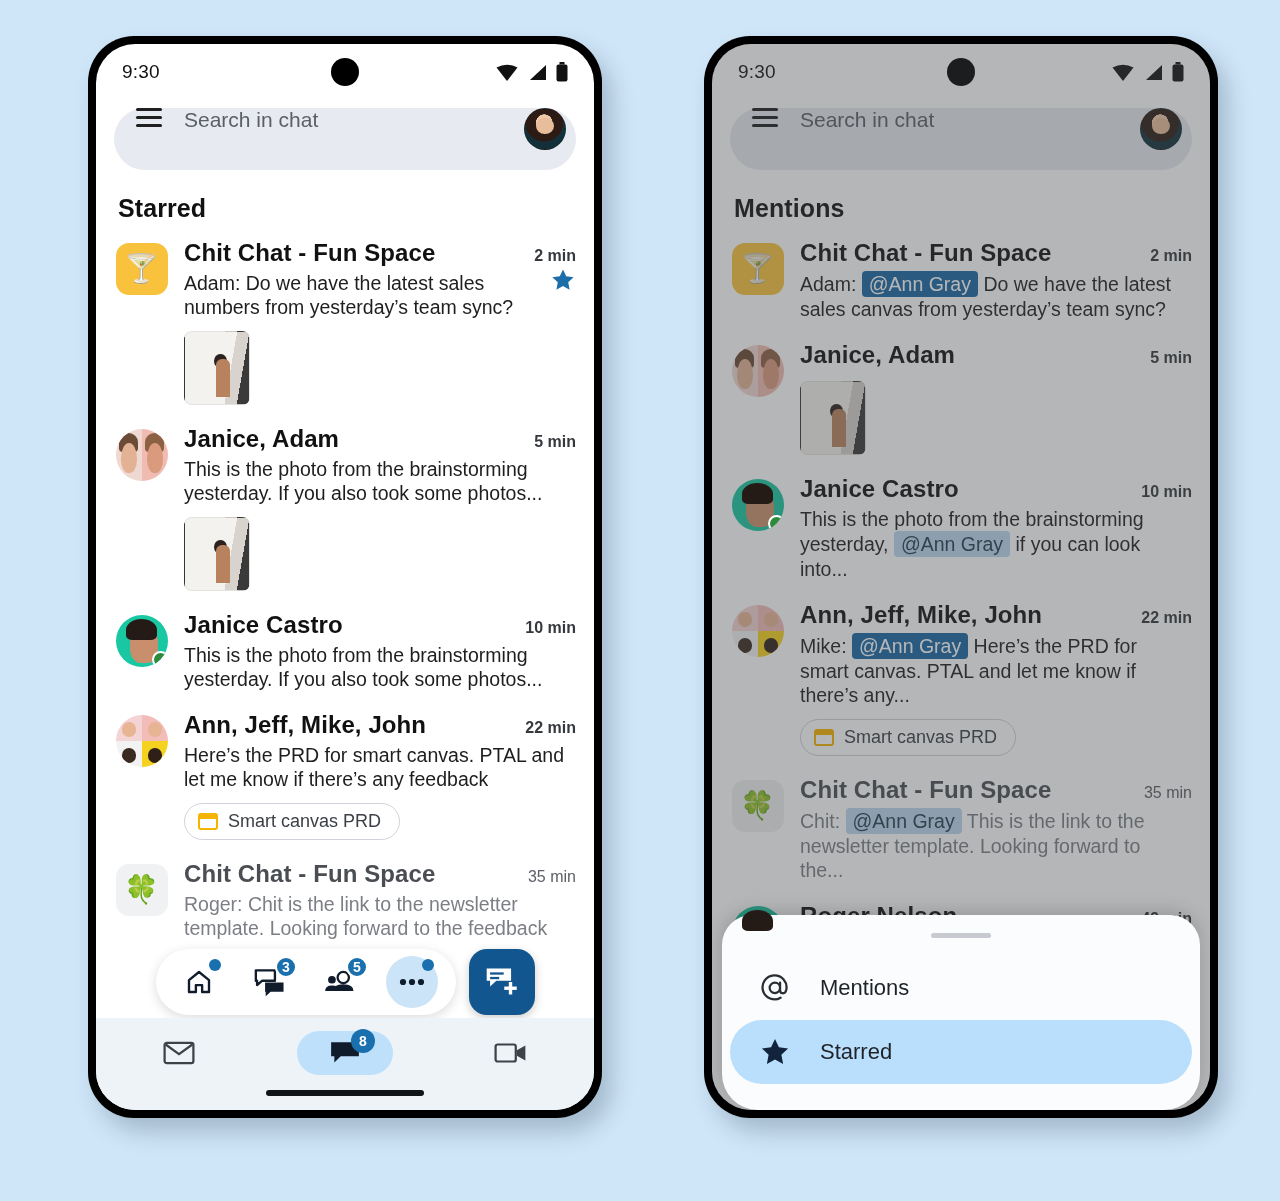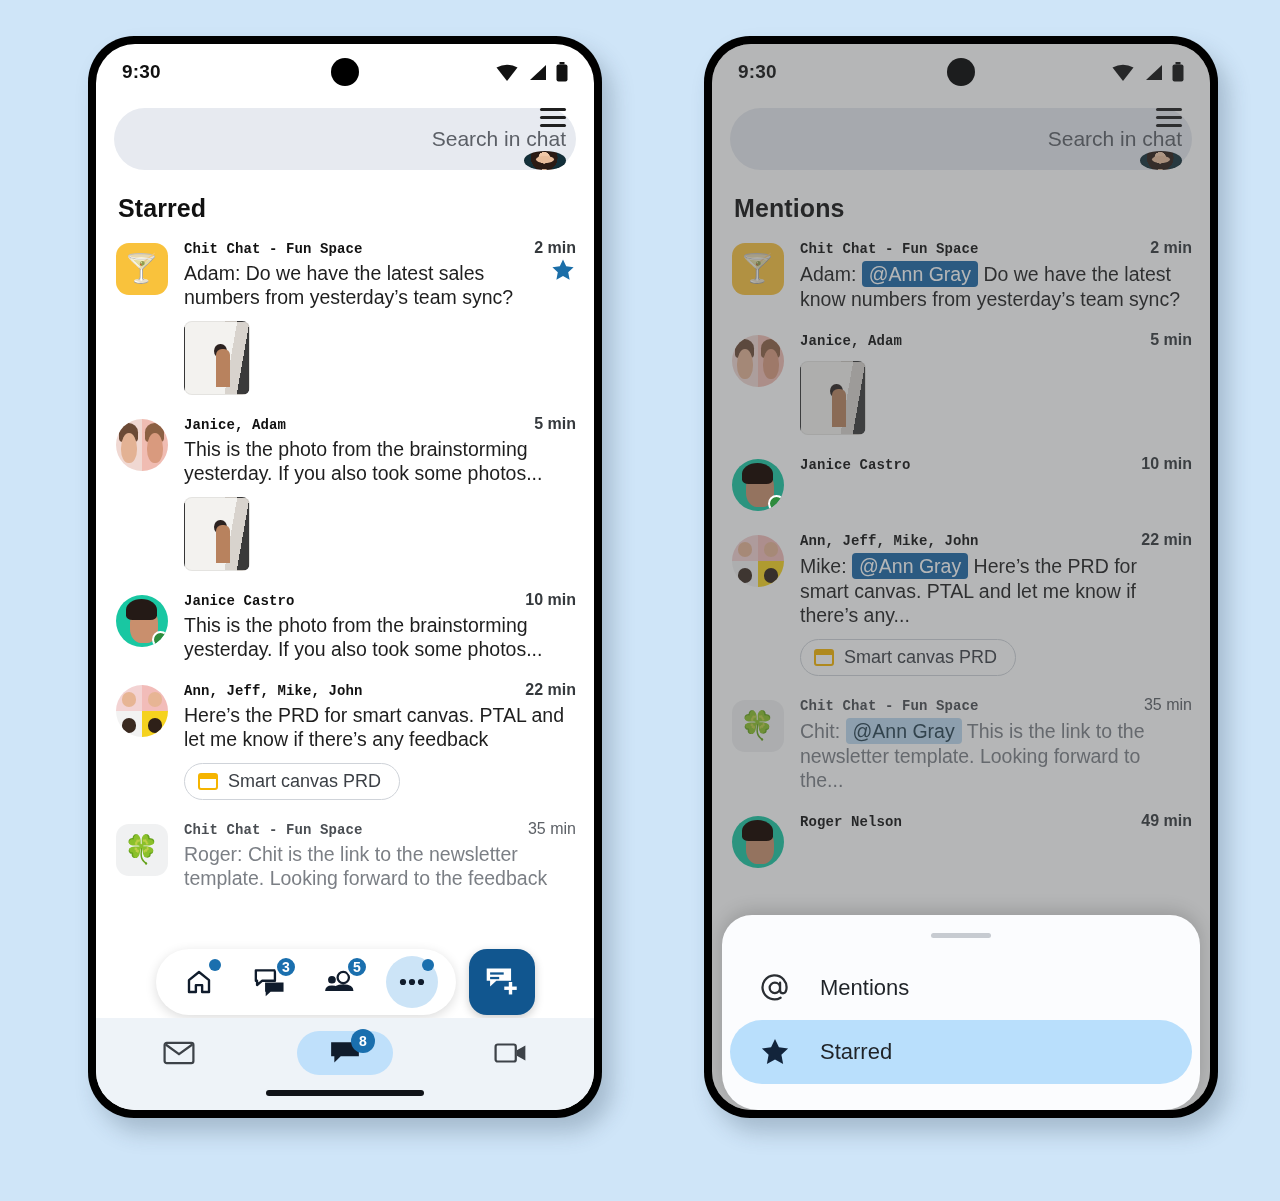--- a/index.html
+++ b/index.html
@@ -30,39 +30,38 @@
     position: relative;
   }
 
   
   .statusbar {
     height: 56px;
     display: flex; align-items: center;
     padding: 0 26px;
     position: relative;
   }
-  .status-time { font-size: 19px; font-weight: 700; color: #111; letter-spacing: .2px; }
+  .status-time { font-size: 19px; font-weight: 400; color: #111; letter-spacing: .2px; }
   .camera-dot {
     position: absolute; left: 50%; top: 50%;
     transform: translate(-50%,-50%);
     width: 28px; height: 28px; border-radius: 50%;
     background: #000;
   }
   .status-icons { margin-left: auto; display: flex; align-items: center; gap: 9px; }
   .status-icons svg { display: block; }
 
   
   .searchbar {
     margin: 8px 18px 0 18px;
     height: 62px;
     background: #e7eaf0;
     border-radius: 32px;
-    display: flex; align-items: flex-end;
+    display: flex; align-items: flex-start;
     padding: 0 10px 0 22px;
-    flex-direction: column;
   }
   .hamburger { width: 26px; display: flex; flex-direction: column; gap: 5px; cursor: pointer; }
   .hamburger span { display:block; height: 3px; background: #1f1f1f; border-radius: 2px; }
   .search-placeholder {
     margin-left: 22px;
     font-size: 21px;
     color: #5b5f66;
   }
   .avatar-me {
     margin-left: auto;
@@ -134,21 +133,21 @@
     content:''; position:absolute; left:20%; top:8%; width:58%; height:40%;
     border-radius: 52% 52% 22% 22%; background:#241a16; z-index:2;
   }
   .status-dot {
     position:absolute; right:-1px; bottom:-1px; width:17px; height:17px;
     border-radius:50%; background:#2e8b3c; border:2px solid #fff; z-index:3;
   }
 
   .row-body { flex: 1 1 auto; min-width: 0; }
   .row-head { display: flex; align-items: baseline; }
-  .row-title { font-size: 14px; font-weight: bold; color: #111; letter-spacing:.1px;font-family:Liberation Mono, monospace; }
+  .row-title { font-size: 24px; font-weight: bold; color: #111; letter-spacing:.1px; }
   .row-title.muted { font-weight: bold; color: #4a4e53; }
   .row-time { margin-left: auto; font-size: 16px; font-weight: bold; color: #35393d; padding-left: 12px; white-space: nowrap; }
   .row-time.light { font-weight: normal; color: #5d6167; }
   .row-snippet {
     font-size: 19.5px; line-height: 24px; color: #1e1e1e;
     margin-top: 4px; padding-right: 6px;
   }
   .row-snippet.faded { color: #7b7f85; }
   .snippet-line { display: flex; align-items: flex-start; }
   .star-icon { margin-left: auto; padding-left: 10px; flex: 0 0 auto; }
@@ -509,21 +508,21 @@
           <div class="row-avatar">
             <div class="sq-avatar amber">🍸</div>
           </div>
           <div class="row-body">
             <div class="row-head">
               <span class="row-title">Chit Chat - Fun Space</span>
               <span class="row-time">2 min</span>
             </div>
             <div class="row-snippet"><span>Adam:</span>
               <span class="mention">@Ann Gray</span>
-              <span>Do we have the latest know numbers from yesterday’s team sync?</span>
+              <span>Do we have the latest sales canvas from yesterday’s team sync?</span>
             </div>
           </div>
         </div>
 
         <div class="row">
           <div class="row-avatar">
             <div class="circle-avatar duo">
                 <span class="half a"></span>
                 <span class="half b"></span>
               </div>
@@ -540,20 +539,24 @@
         <div class="row">
           <div class="row-avatar">
             <div class="circle-avatar person-avatar">
                 <span class="status-dot"></span>
               </div>
           </div>
           <div class="row-body">
             <div class="row-head">
               <span class="row-title">Janice Castro</span>
               <span class="row-time">10 min</span>
+            </div>
+            <div class="row-snippet"><span>This is the photo from the brainstorming yesterday,</span>
+              <span class="mention read">@Ann Gray</span>
+              <span>if you can look into...</span>
             </div>
           </div>
         </div>
 
         <div class="row">
           <div class="row-avatar">
             <div class="circle-avatar quad">
                 <i class="q1"></i>
                 <i class="q2"></i>
                 <i class="q3"></i>

